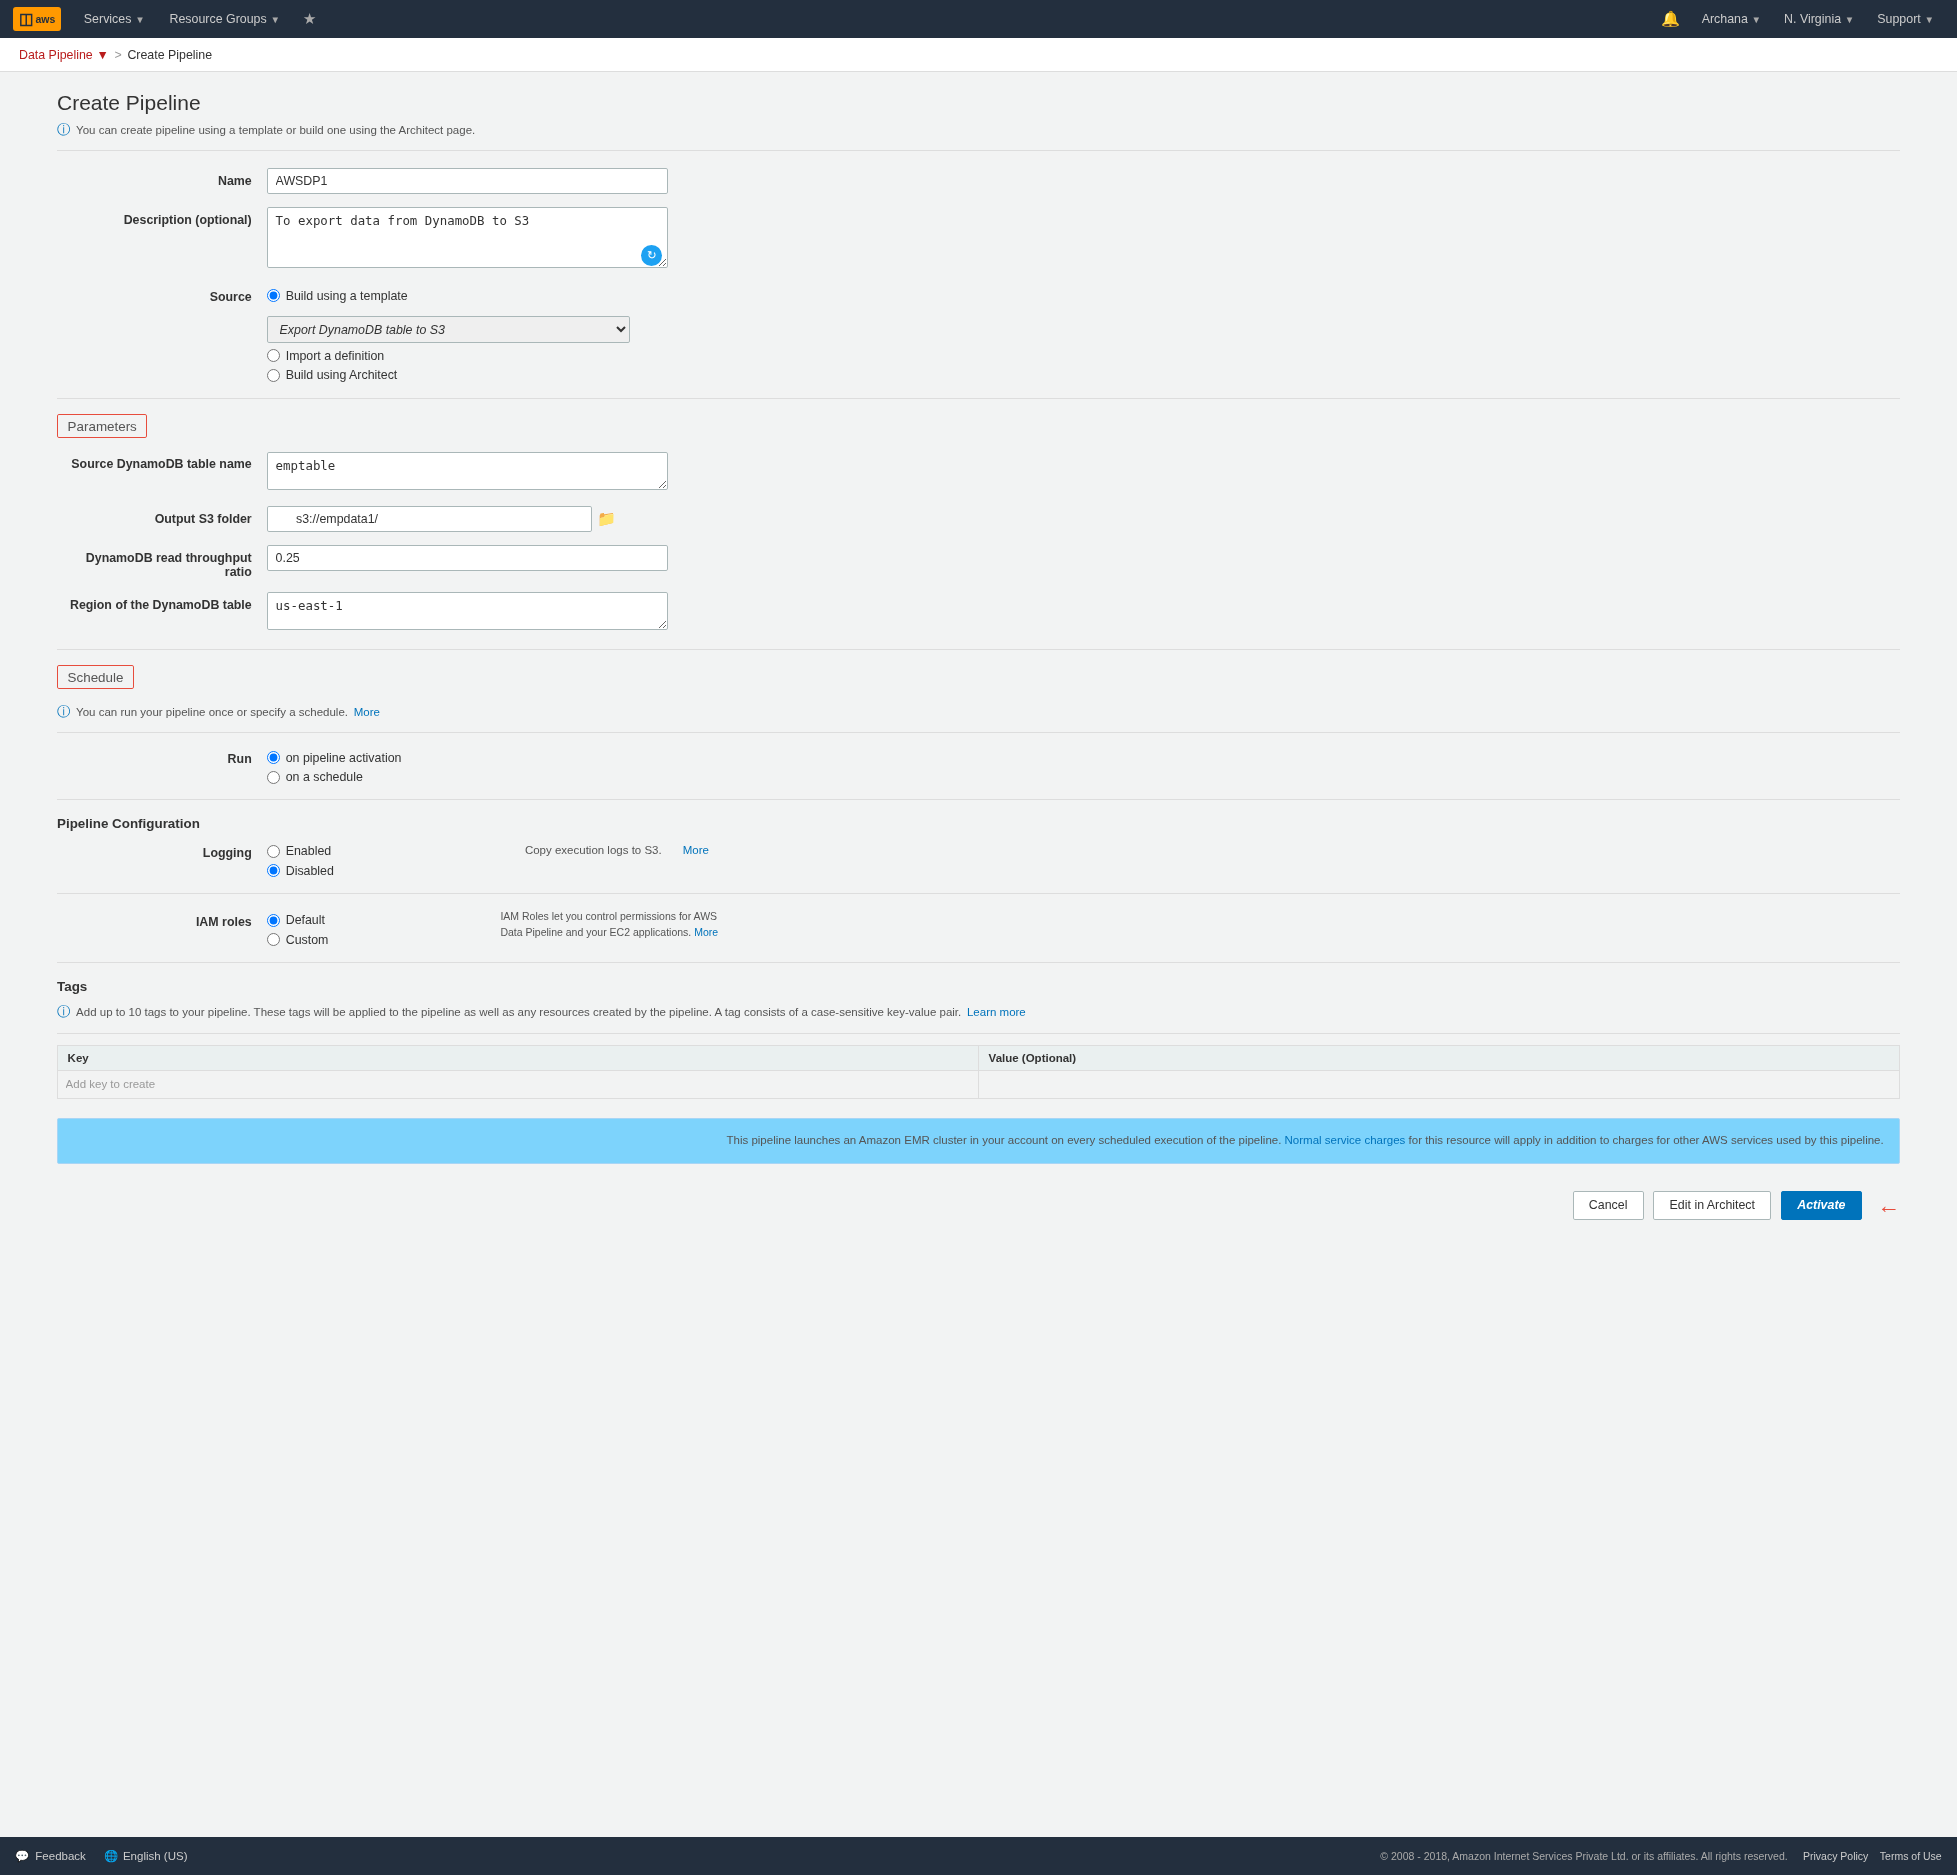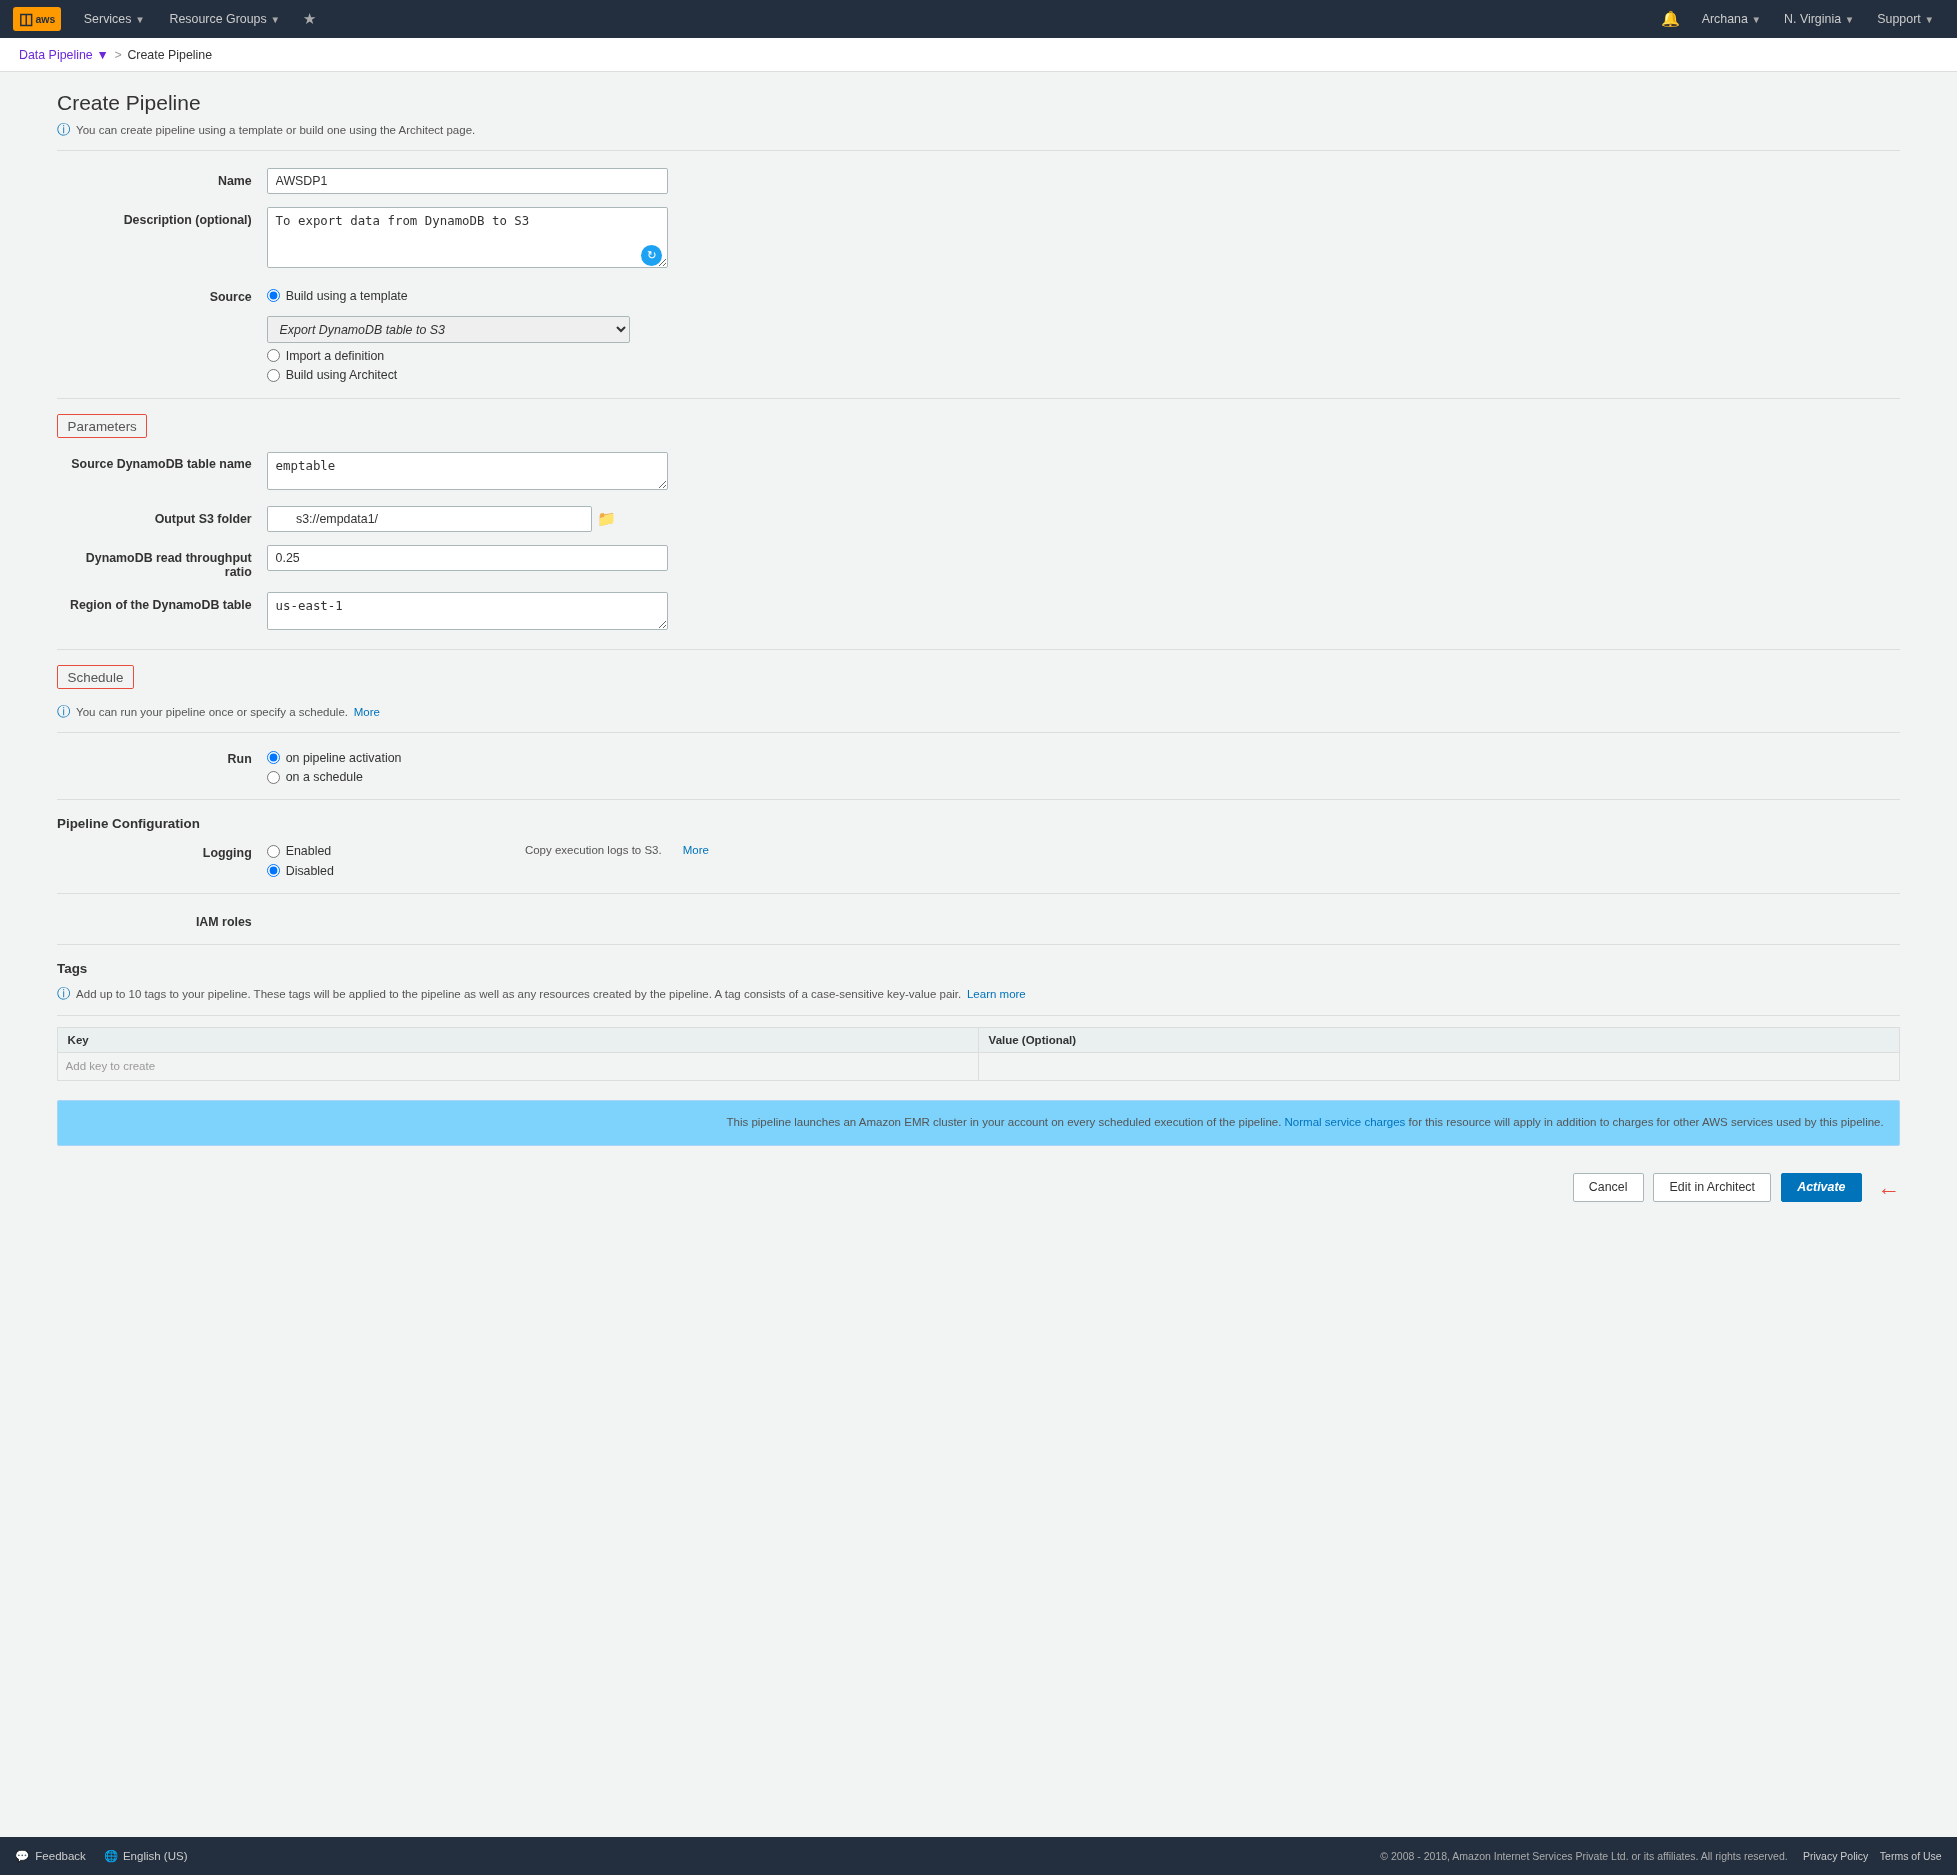--- a/index.html
+++ b/index.html
@@ -40,21 +40,21 @@
     .nav-bell { color: #ccc; font-size: 15.3px; padding: 0 7.6px; cursor: pointer; }
 
     
     .breadcrumb-bar {
       background: #fff;
       border-bottom: 1px solid #ddd;
       padding: 9.6px 19px;
       display: flex; align-items: center; gap: 5.7px;
       font-size: 12.4px;
     }
-    .breadcrumb-link { color: #6d28d9; cursor: pointer; display: flex; align-items: center; gap: 3.8px; }
+    .breadcrumb-link { color: #b91c1c; cursor: pointer; display: flex; align-items: center; gap: 3.8px; }
     .breadcrumb-sep { color: #999; }
     .breadcrumb-current { color: #333; }
 
     
     .main-content {
       padding: 19px 57px;
       background: #f2f3f3;
     }
 
     .page-title {
@@ -463,20 +463,37 @@
       </div>
     </div>
   </div>
 
   <hr class="section-divider">
 
   <div>
 
     <div class="form-row">
       <div class="form-label">IAM roles</div>
+      <div class="form-control-area">
+        <div style="display:flex; align-items:flex-start;">
+          <div class="radio-group">
+            <div class="radio-row">
+              <input type="radio" name="iam" value="default" checked="" style="">
+              <label>Default</label>
+            </div>
+            <div class="radio-row">
+              <input type="radio" name="iam" value="custom" style="">
+              <label>Custom</label>
+            </div>
+          </div>
+          <div class="iam-side-text" style="margin-left:172px;">
+            IAM Roles let you control permissions for AWS Data Pipeline and your EC2 applications. <a class="more-link">More</a>
+          </div>
+        </div>
+      </div>
     </div>
   </div>
 
   <hr class="section-divider">
 
   <div>
     <div class="subsection-title">Tags</div>
     <div class="info-bar" style="margin-bottom:11.5px;">
       <span class="info-icon">ⓘ</span>
       <span>Add up to 10 tags to your pipeline. These tags will be applied to the pipeline as well as any resources created by the pipeline. A tag consists of a case-sensitive key-value pair.</span>

